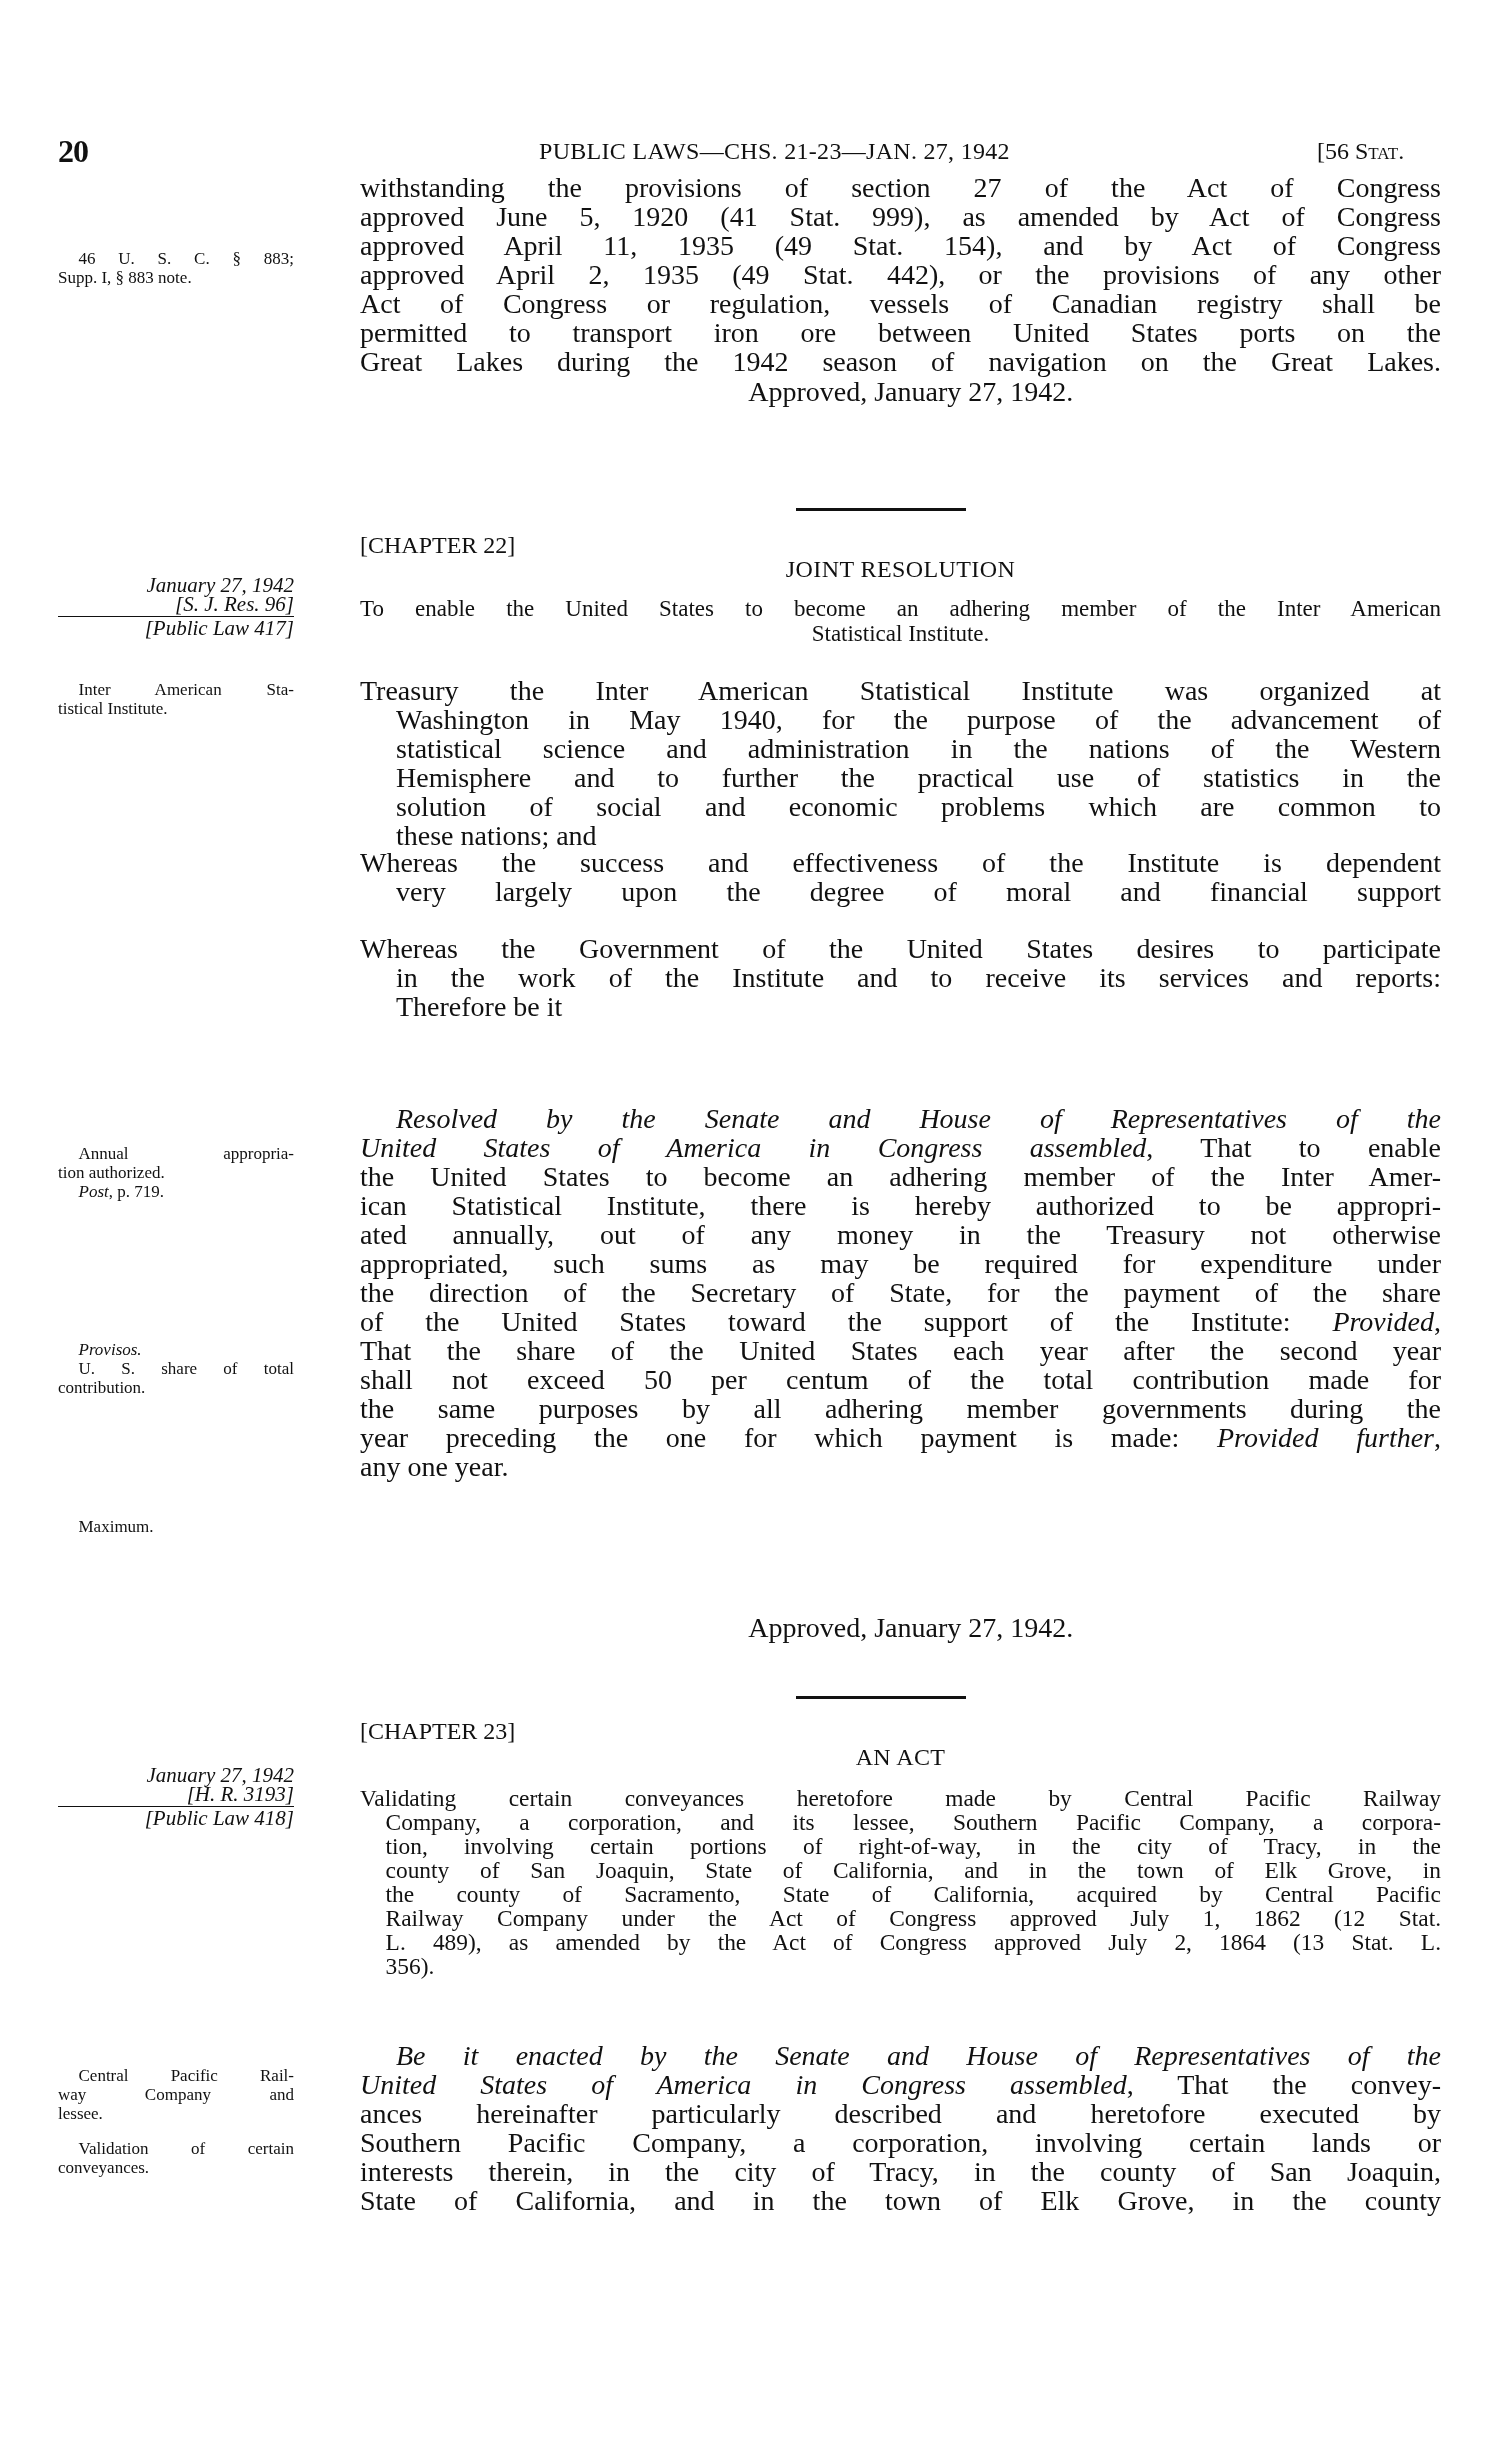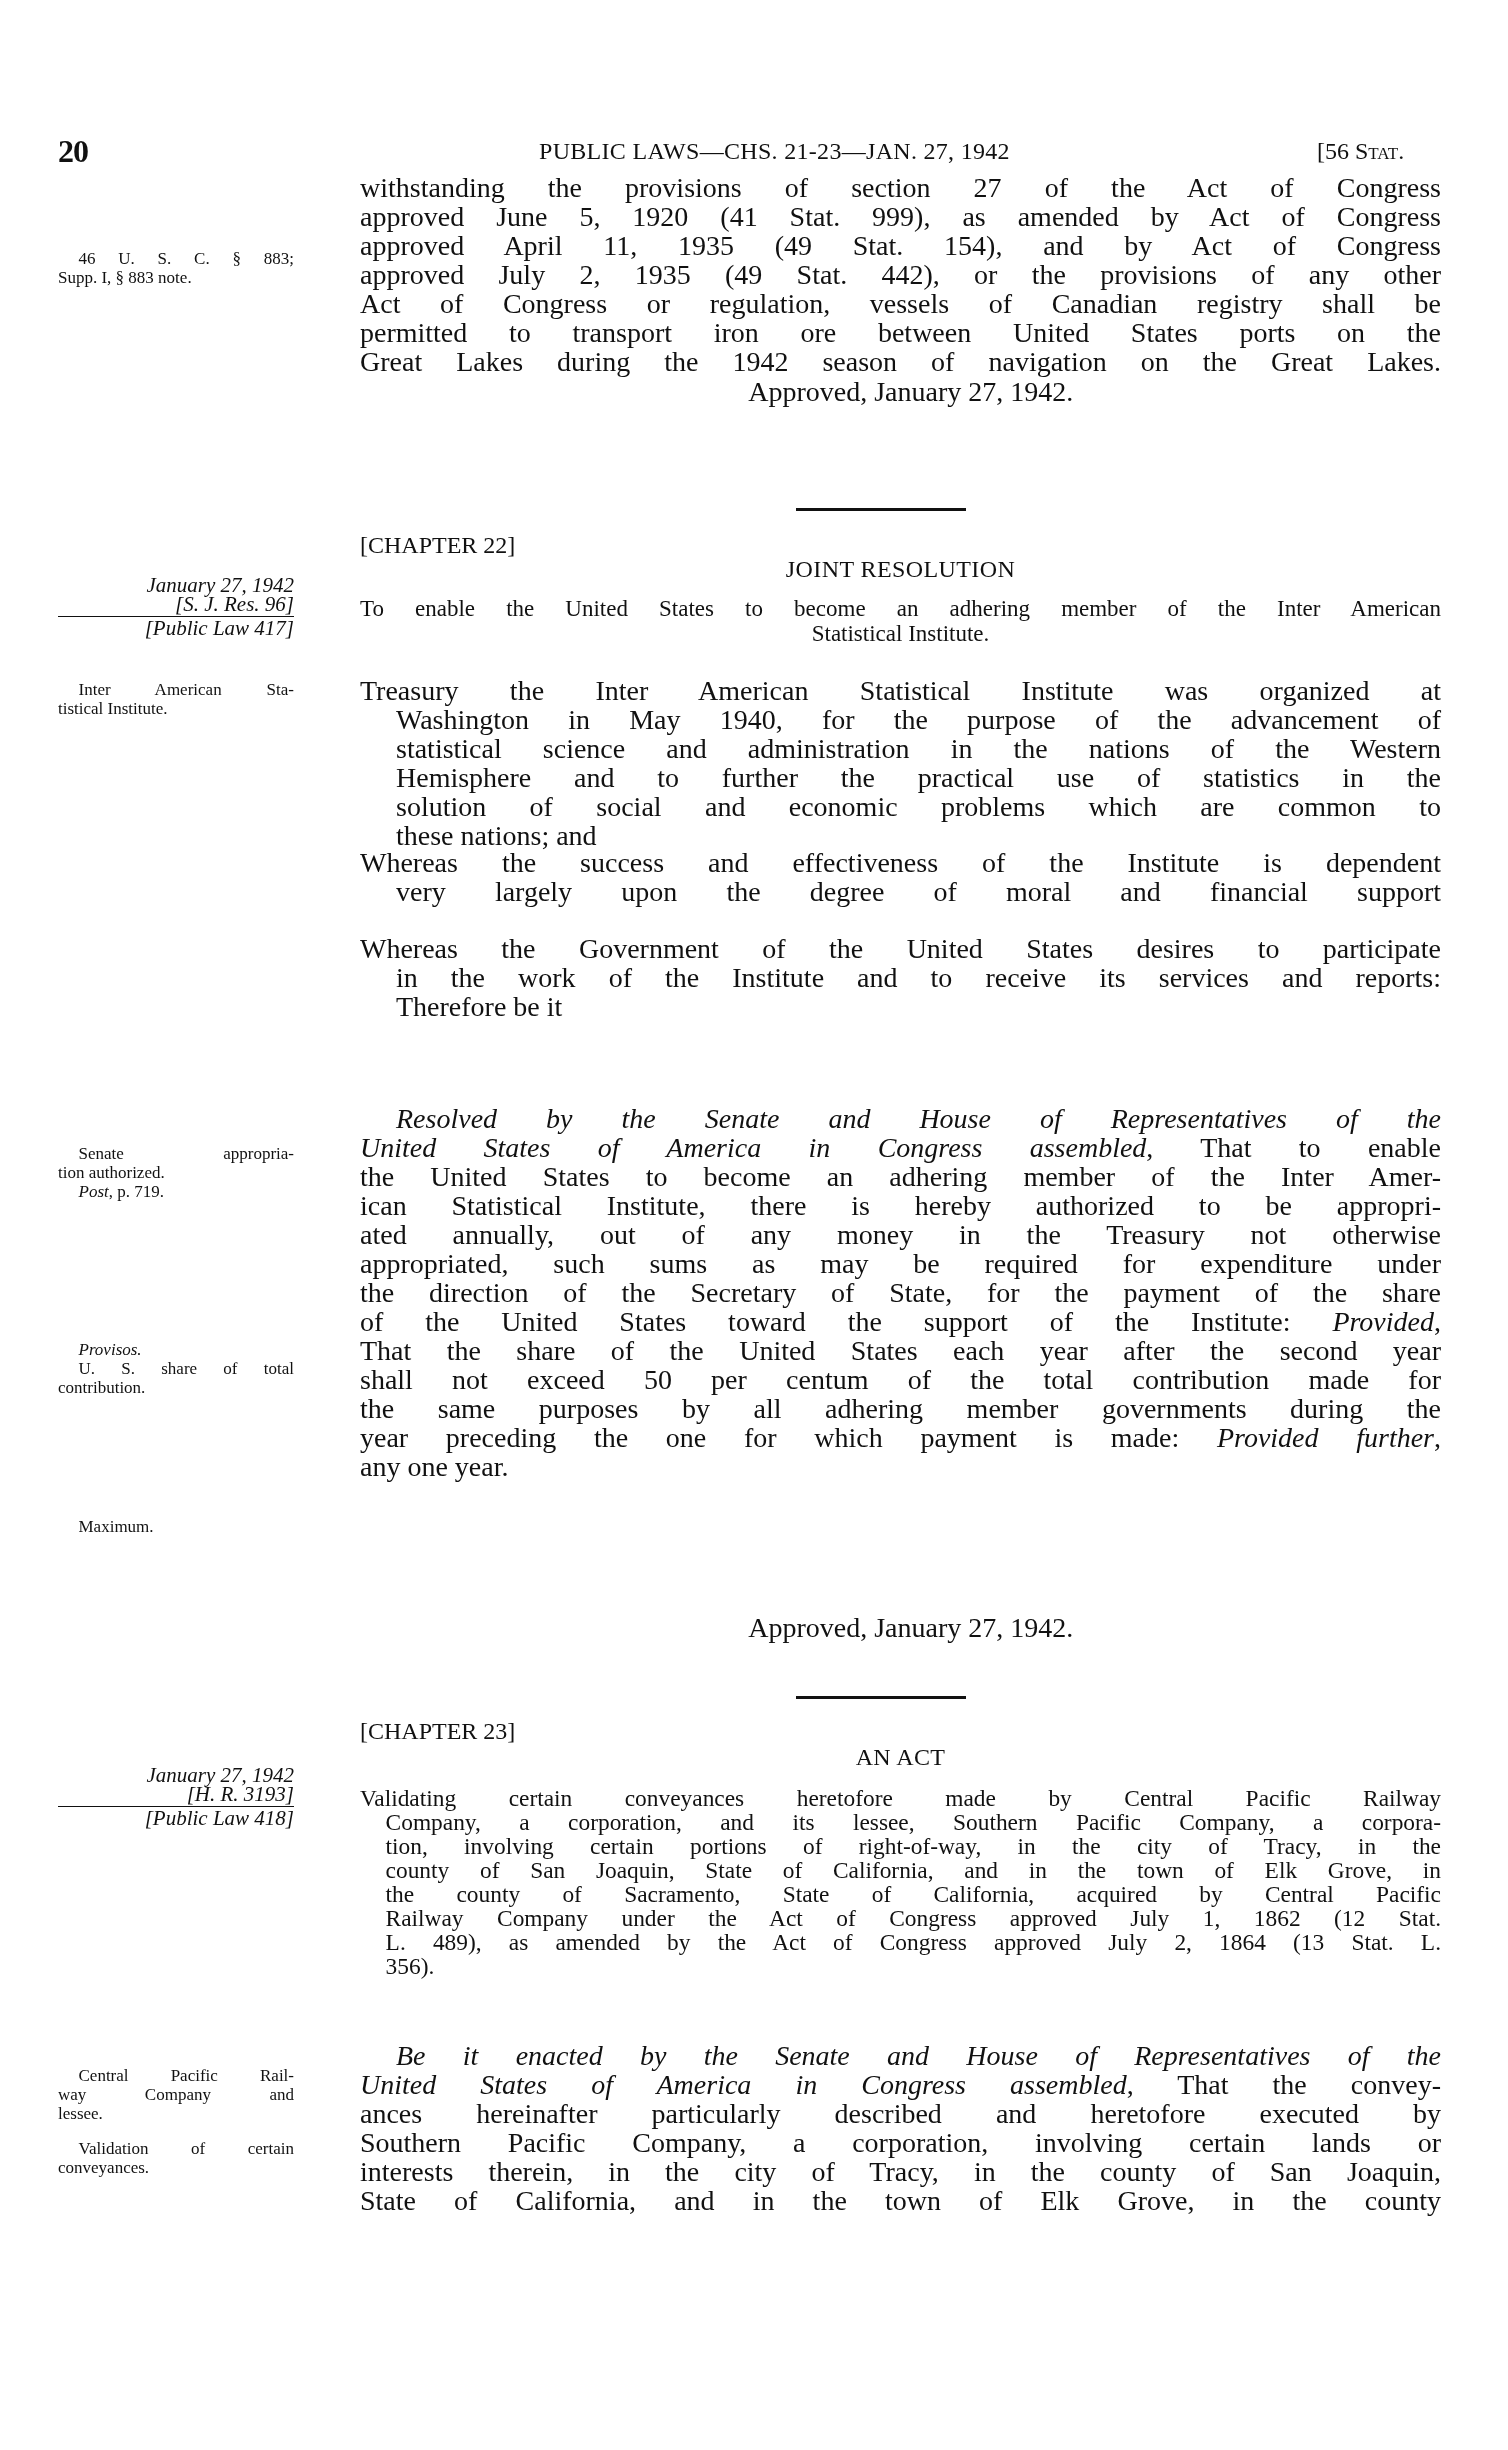--- a/index.html
+++ b/index.html
@@ -48,21 +48,21 @@
 </div>
 
 <div class="mnote" style="top:249px;">
   <span class="row ind just">46 U. S. C. § 883;</span>
   <span class="row">Supp. I, § 883 note.</span>
 </div>
 <div class="block" style="top:173px;">
   <span class="line">withstanding the provisions of section 27 of the Act of Congress</span>
   <span class="line">approved June 5, 1920 (41 Stat. 999), as amended by Act of Congress</span>
   <span class="line">approved April 11, 1935 (49 Stat. 154), and by Act of Congress</span>
-  <span class="line">approved July 2, 1935 (49 Stat. 442), or the provisions of any other</span>
+  <span class="line">approved April 2, 1935 (49 Stat. 442), or the provisions of any other</span>
   <span class="line">Act of Congress or regulation, vessels of Canadian registry shall be</span>
   <span class="line">permitted to transport iron ore between United States ports on the</span>
   <span class="line">Great Lakes during the 1942 season of navigation on the Great Lakes.</span>
 </div>
 <div class="block approved" style="top:377px;">Approved, January 27, 1942.</div>
 
 <div class="rule" style="top:508px;"></div>
 
 <div class="chapter" style="top:532px;">[CHAPTER 22]</div>
 <div class="center-heading" style="top:556px;">JOINT RESOLUTION</div>
@@ -98,21 +98,21 @@
   <span class="line" style="padding-left:36px">very largely upon the degree of moral and financial support</span>
 </div>
 
 <div class="block hang" style="top:934px;">
   <span class="line first">Whereas the Government of the United States desires to participate</span>
   <span class="line" style="padding-left:36px">in the work of the Institute and to receive its services and reports:</span>
   <span class="line last" style="padding-left:36px">Therefore be it</span>
 </div>
 
 <div class="mnote" style="top:1144px;">
-  <span class="row ind just">Senate appropria-</span>
+  <span class="row ind just">Annual appropria-</span>
   <span class="row">tion authorized.</span>
   <span class="row ind"><i>Post</i><span>, p. 719.</span></span>
 </div>
 
 <div class="block" style="top:1104px;">
   <span class="line it" style="padding-left:36px">Resolved by the Senate and House of Representatives of the</span>
   <span class="line"><i>United States of America in Congress assembled</i><span>, That to enable</span></span>
   <span class="line">the United States to become an adhering member of the Inter Amer-</span>
   <span class="line">ican Statistical Institute, there is hereby authorized to be appropri-</span>
   <span class="line">ated annually, out of any money in the Treasury not otherwise</span>

